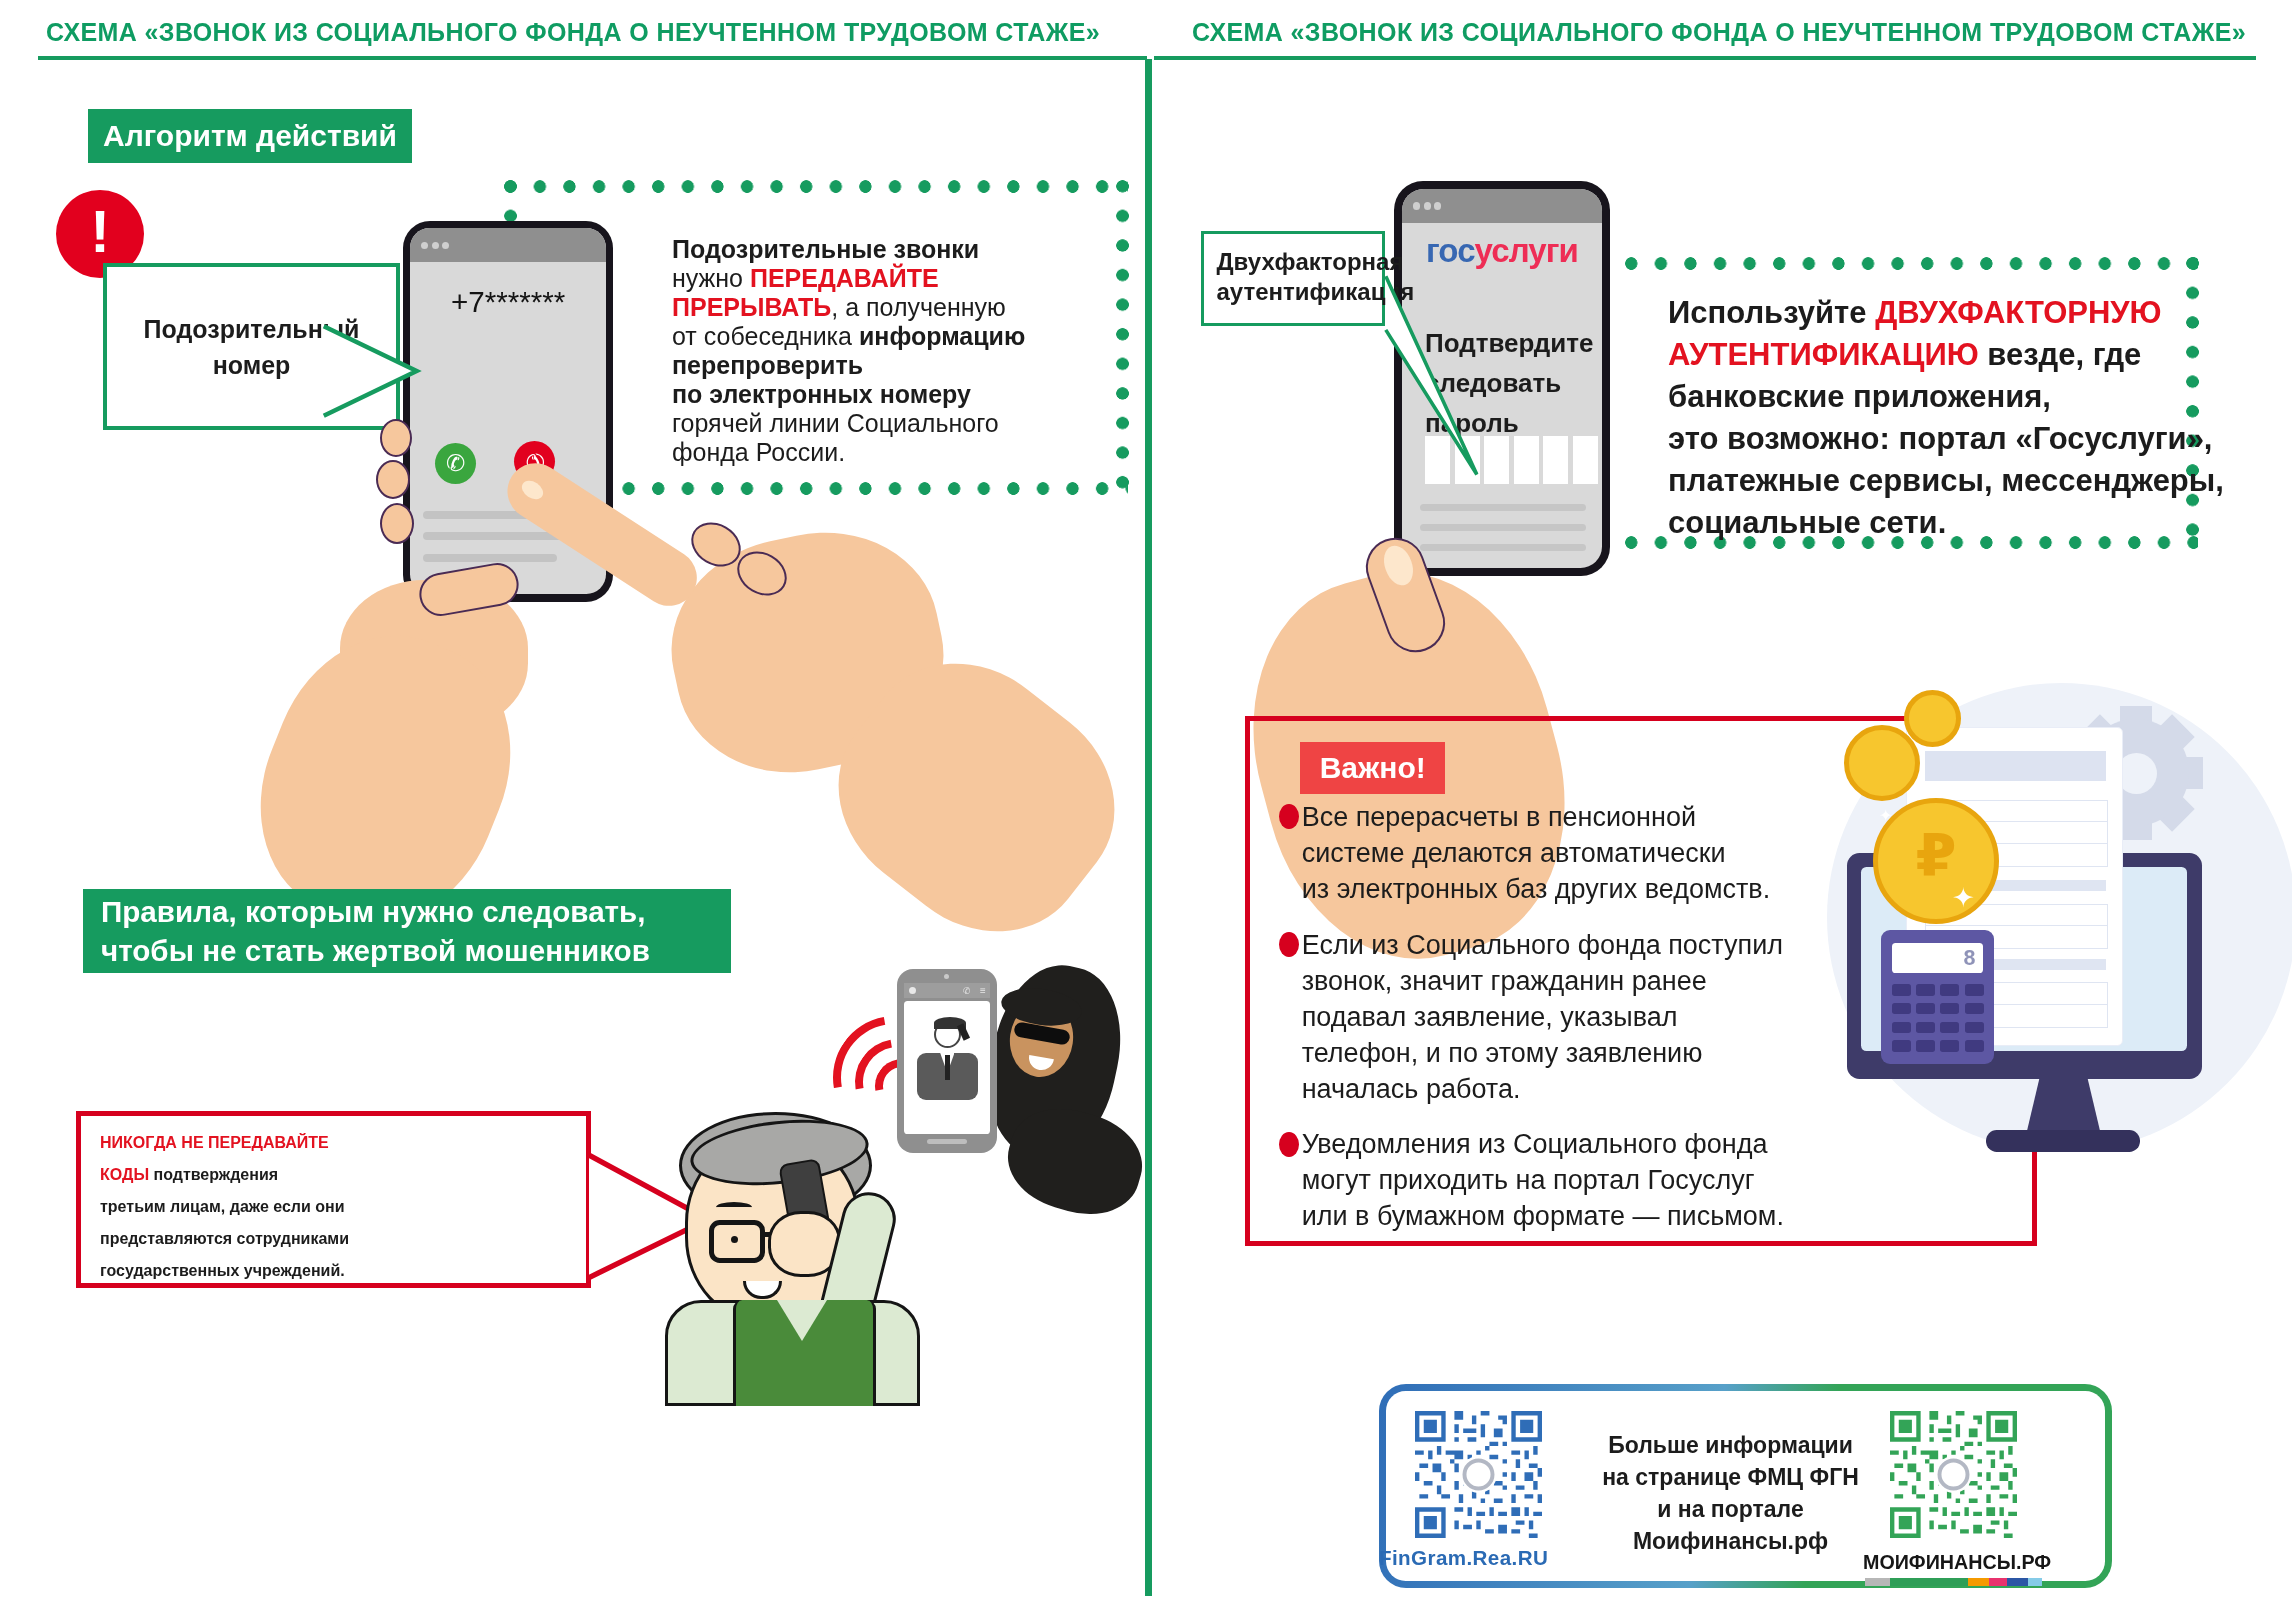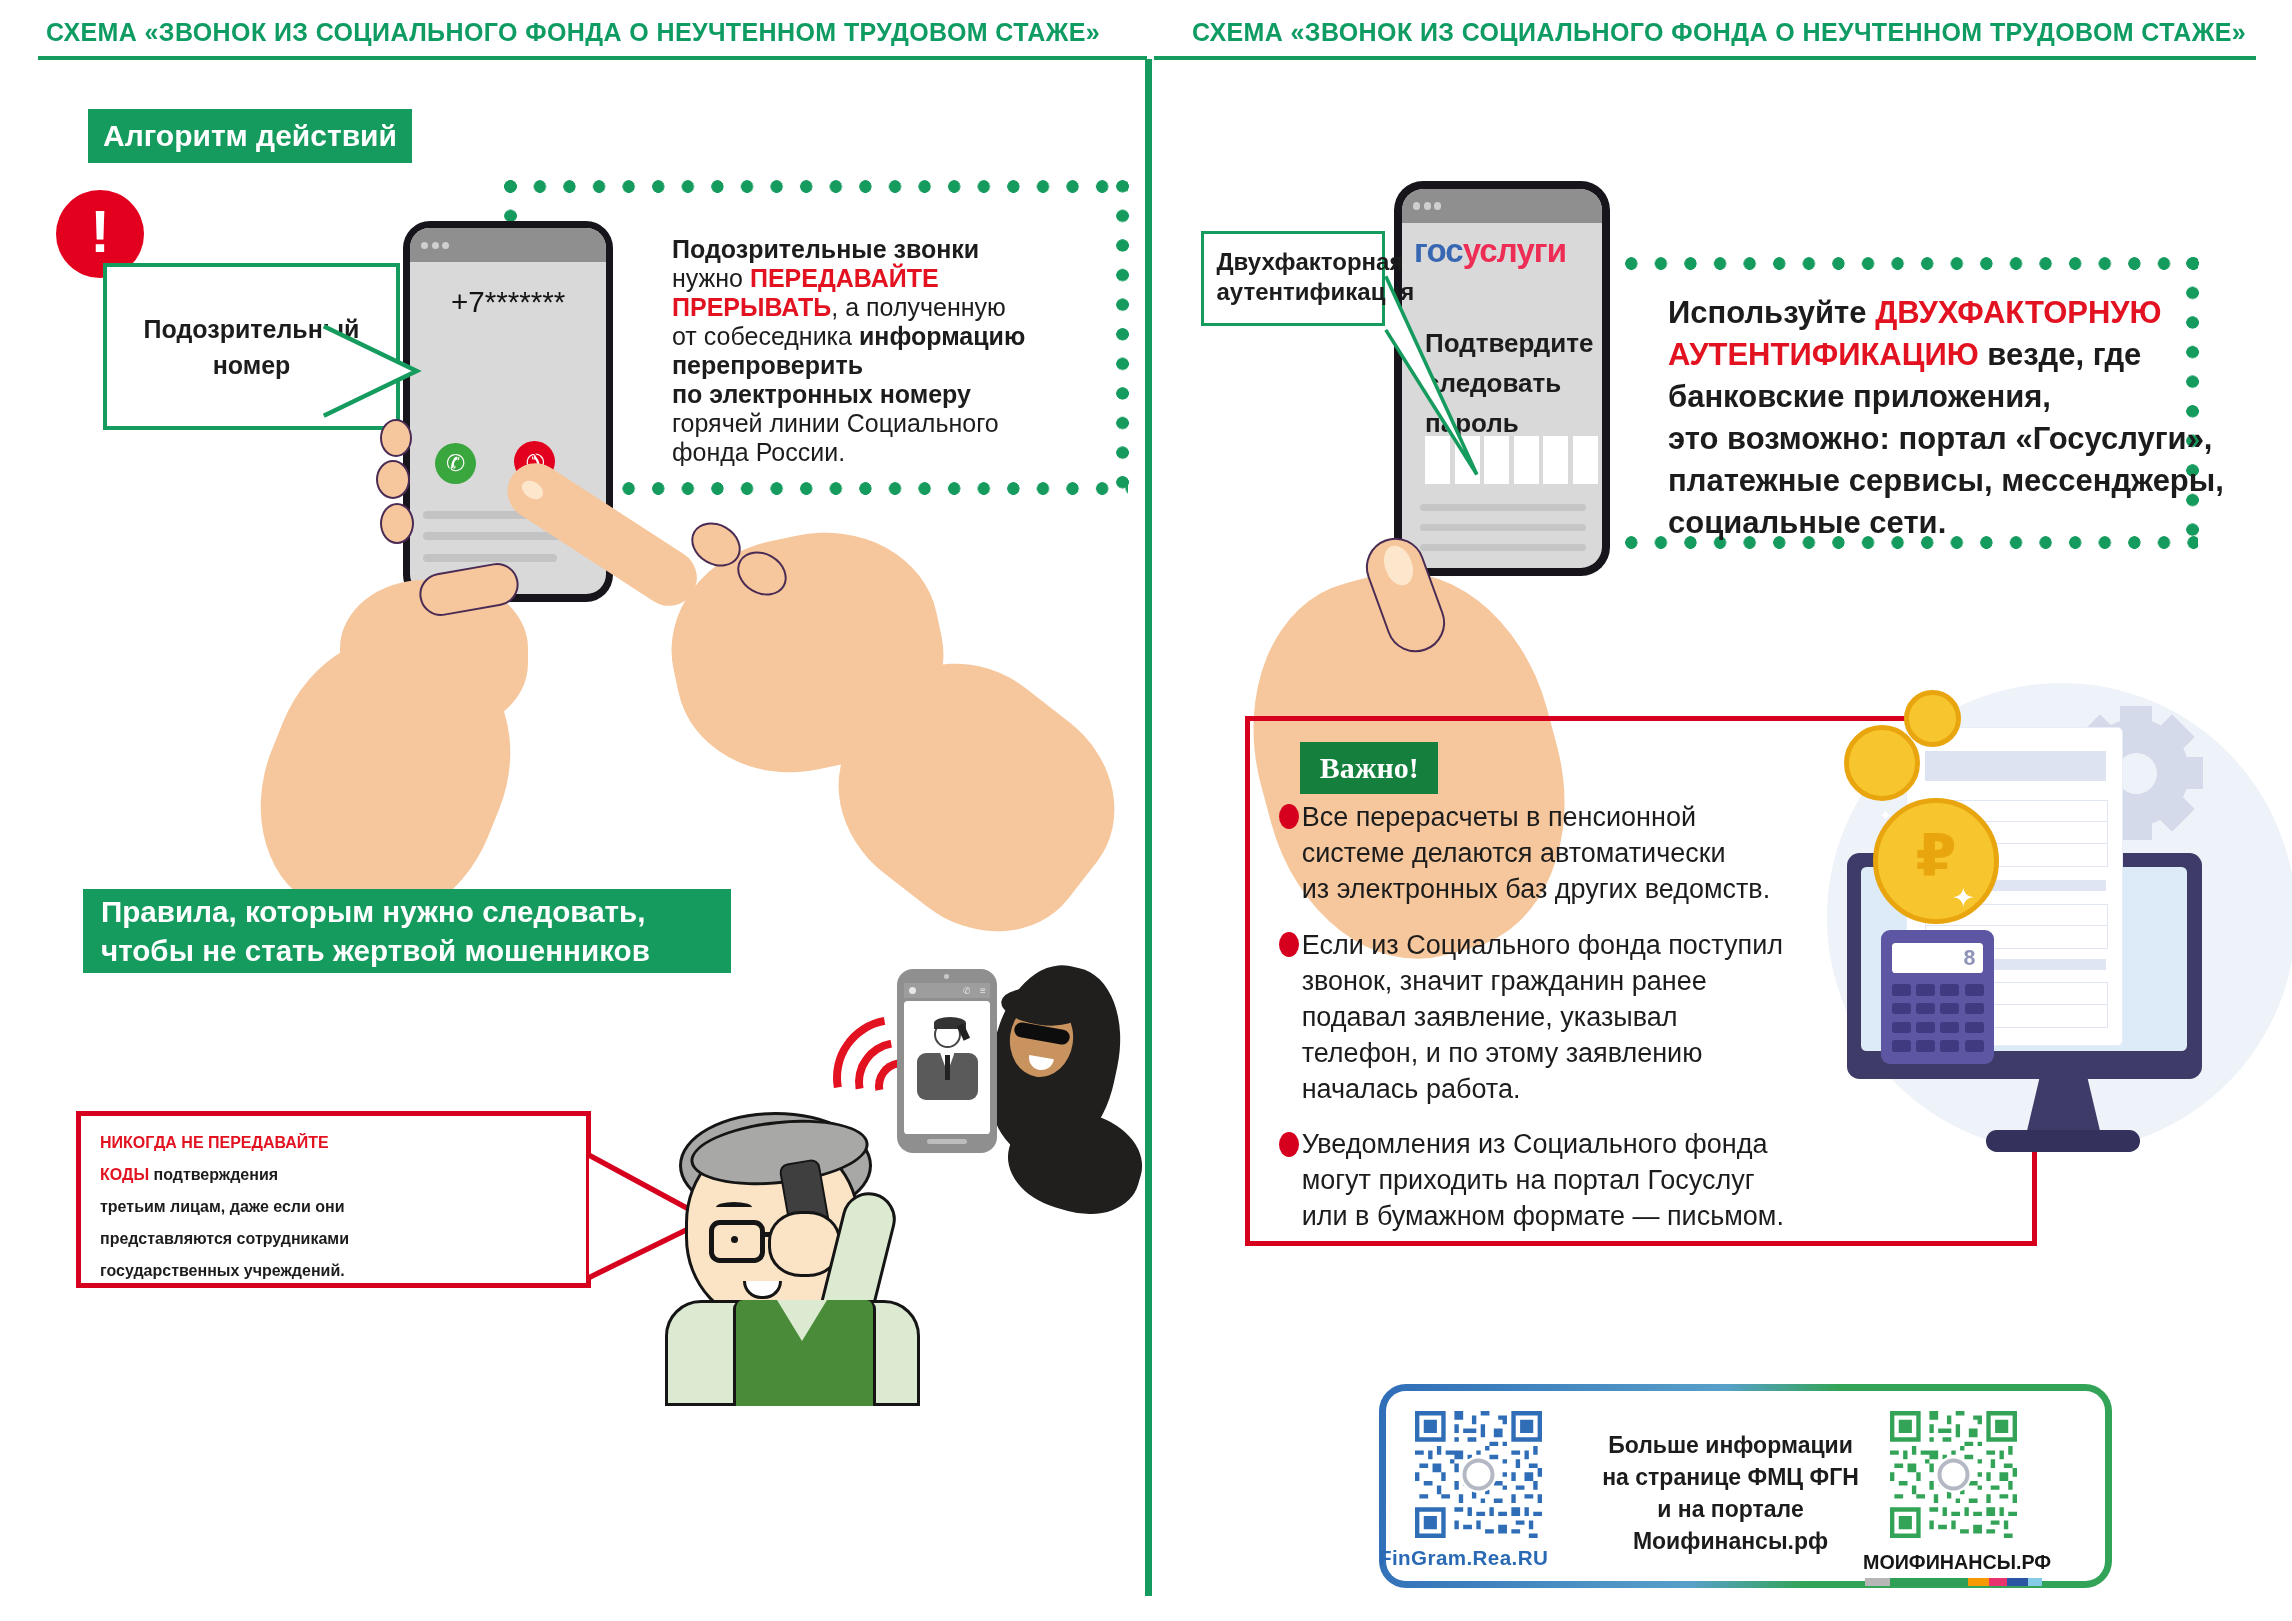--- a/index.html
+++ b/index.html
@@ -190,21 +190,21 @@
 
   <div class="b skin" style="left:1261px;top:573px;width:296px;height:385px;border-radius:45%;transform:rotate(-15deg);"></div>
 
   <div class="b phone-bezel" style="left:1394px;top:181px;width:216px;height:395px;border-radius:29px;">
     <div class="b screen" style="left:8px;top:8px;width:200px;height:379px;border-radius:21.5px;">
       <div class="topbar">
         <span class="tb-dot" style="left:10.7px;"></span>
         <span class="tb-dot" style="left:21.5px;"></span>
         <span class="tb-dot" style="left:32px;"></span>
       </div>
-      <div class="b nw" style="left:0;top:43px;width:176px;text-align:left;font-size:33px;font-weight:bold;letter-spacing:-0.9px;padding-left:12px;">
+      <div class="b nw" style="left:0;top:43px;width:176px;text-align:right;font-size:33px;font-weight:bold;letter-spacing:-0.9px;">
         <span style="color:#3767b2;">гос</span><span style="color:#ee2d55;">услуги</span>
       </div>
       <div class="b pl" style="left:23px;top:134px;font-size:26px;font-weight:bold;line-height:40px;">Подтвердите
 следовать
 пароль</div>
       <div class="b" style="left:23px;top:247px;display:flex;gap:4.5px;">
         <span style="width:25px;height:48px;background:#fff;display:block;"></span>
         <span style="width:25px;height:48px;background:#fff;display:block;"></span>
         <span style="width:25px;height:48px;background:#fff;display:block;"></span>
         <span style="width:25px;height:48px;background:#fff;display:block;"></span>
@@ -290,21 +290,21 @@
         <span class="key"></span>
         <span class="key"></span>
         <span class="key"></span>
       <span class="key"></span>
         <span class="key"></span>
         <span class="key"></span>
         <span class="key"></span>
     </div>
   </div>
 
-  <div class="b" style="left:1300px;top:742px;background:#15803d;color:#fff;font-size:30px;font-weight:bold;padding:9px 19.7px;font-family:Liberation Serif, serif;">Важно!</div>
+  <div class="b" style="left:1300px;top:742px;background:#ef4444;color:#fff;font-size:30px;font-weight:bold;padding:9px 19.7px;">Важно!</div>
   <div class="b" style="left:1279px;top:799px;width:573px;">
     <div class="impitem">
       <span class="bullet"></span>
       <span class="imptxt pl">Все перерасчеты в пенсионной
 системе делаются автоматически
 из электронных баз других ведомств.</span>
     </div>
     <div class="impitem">
       <span class="bullet"></span>
       <span class="imptxt pl">Если из Социального фонда поступил

